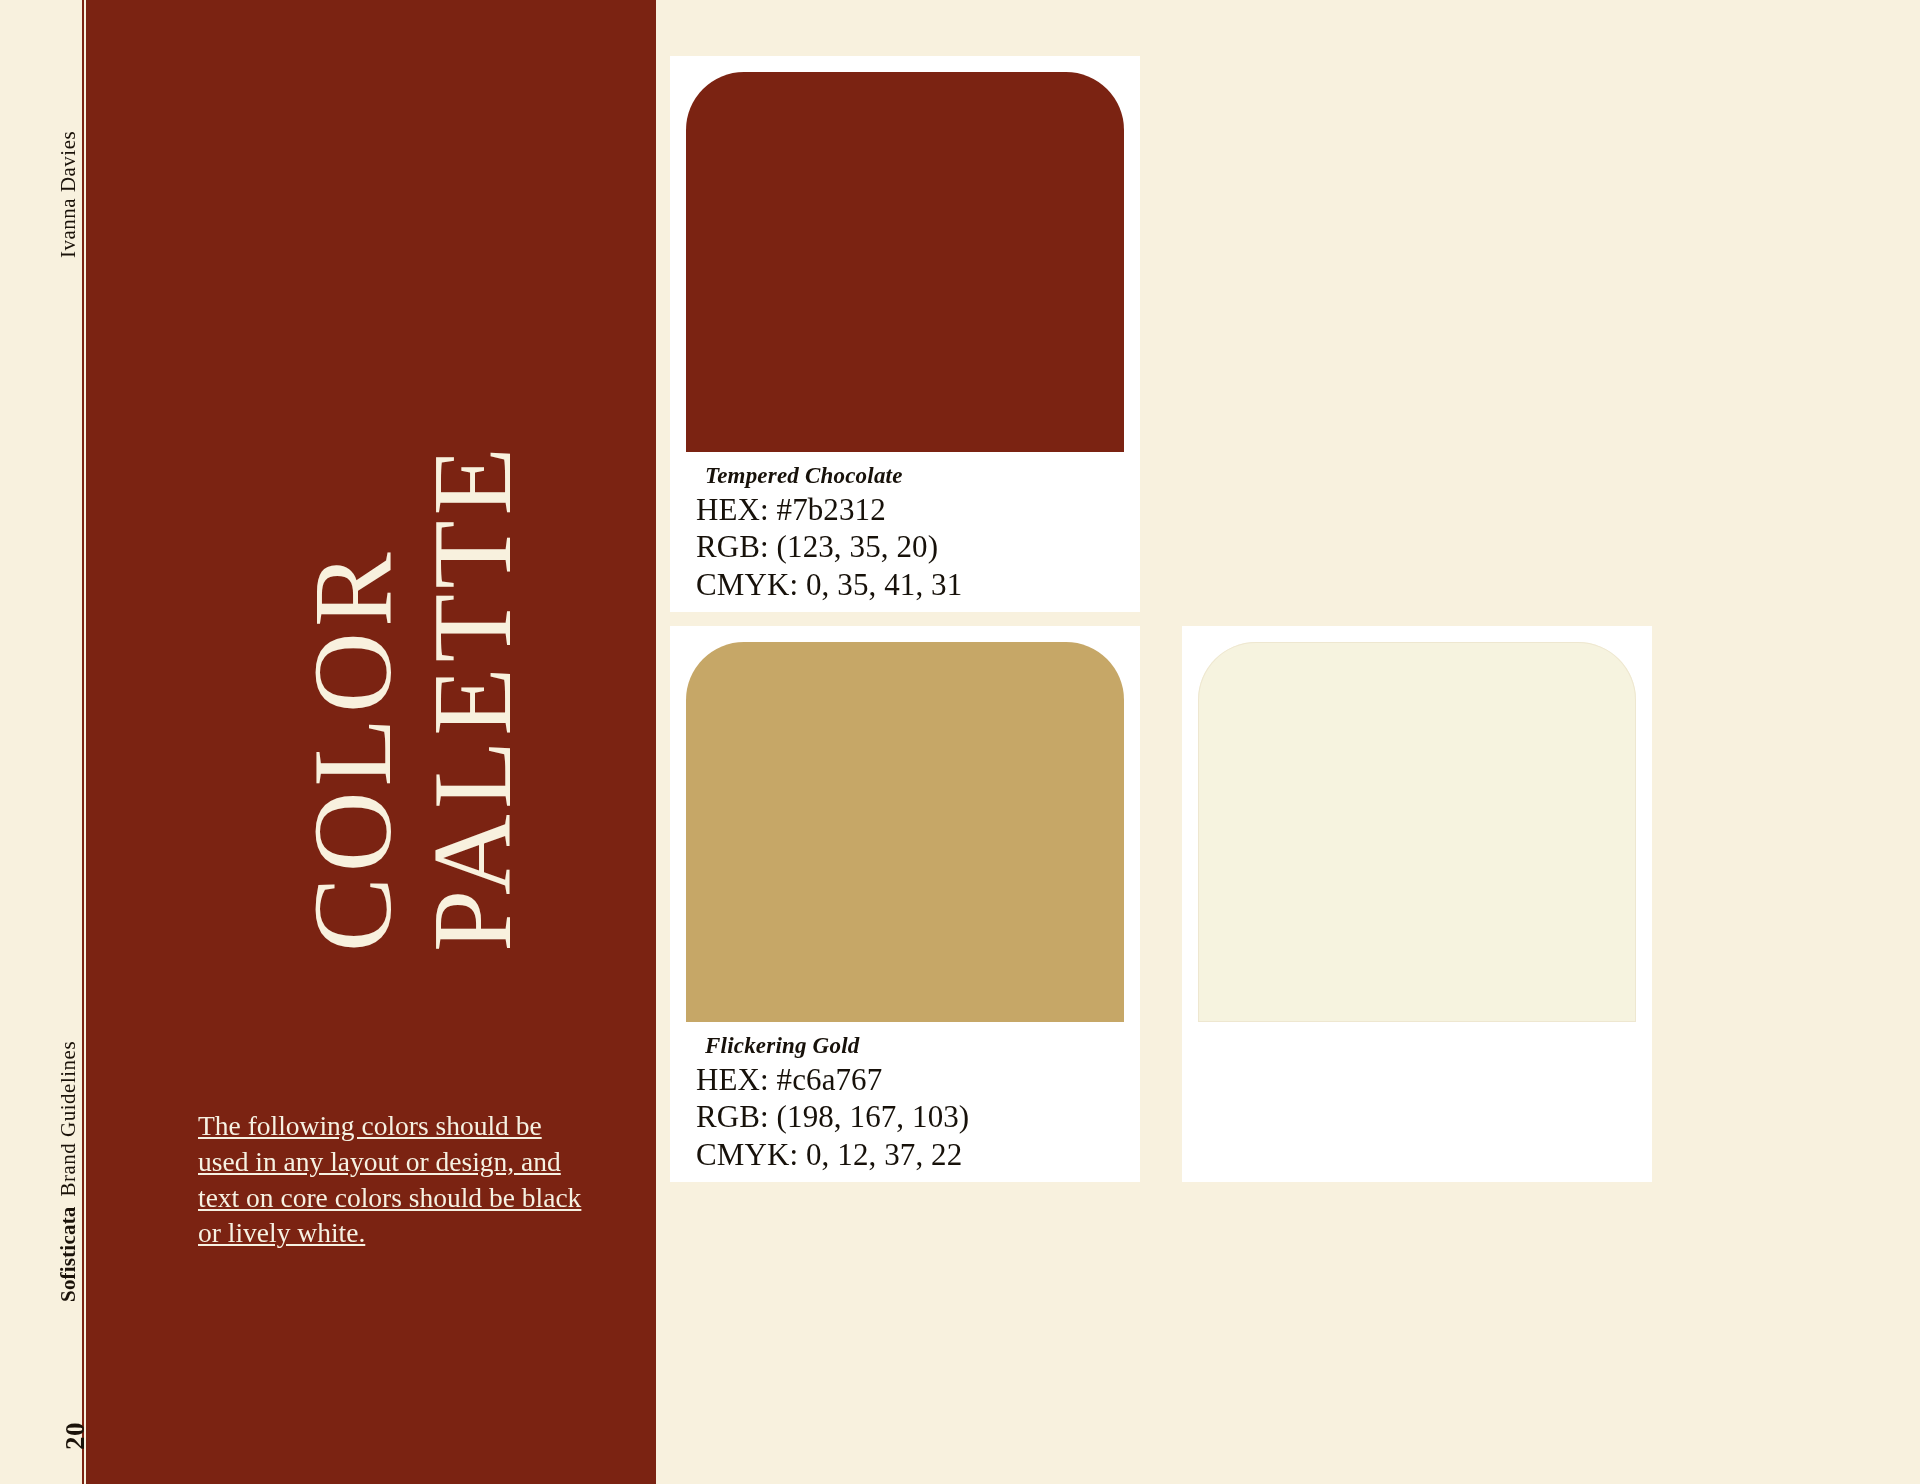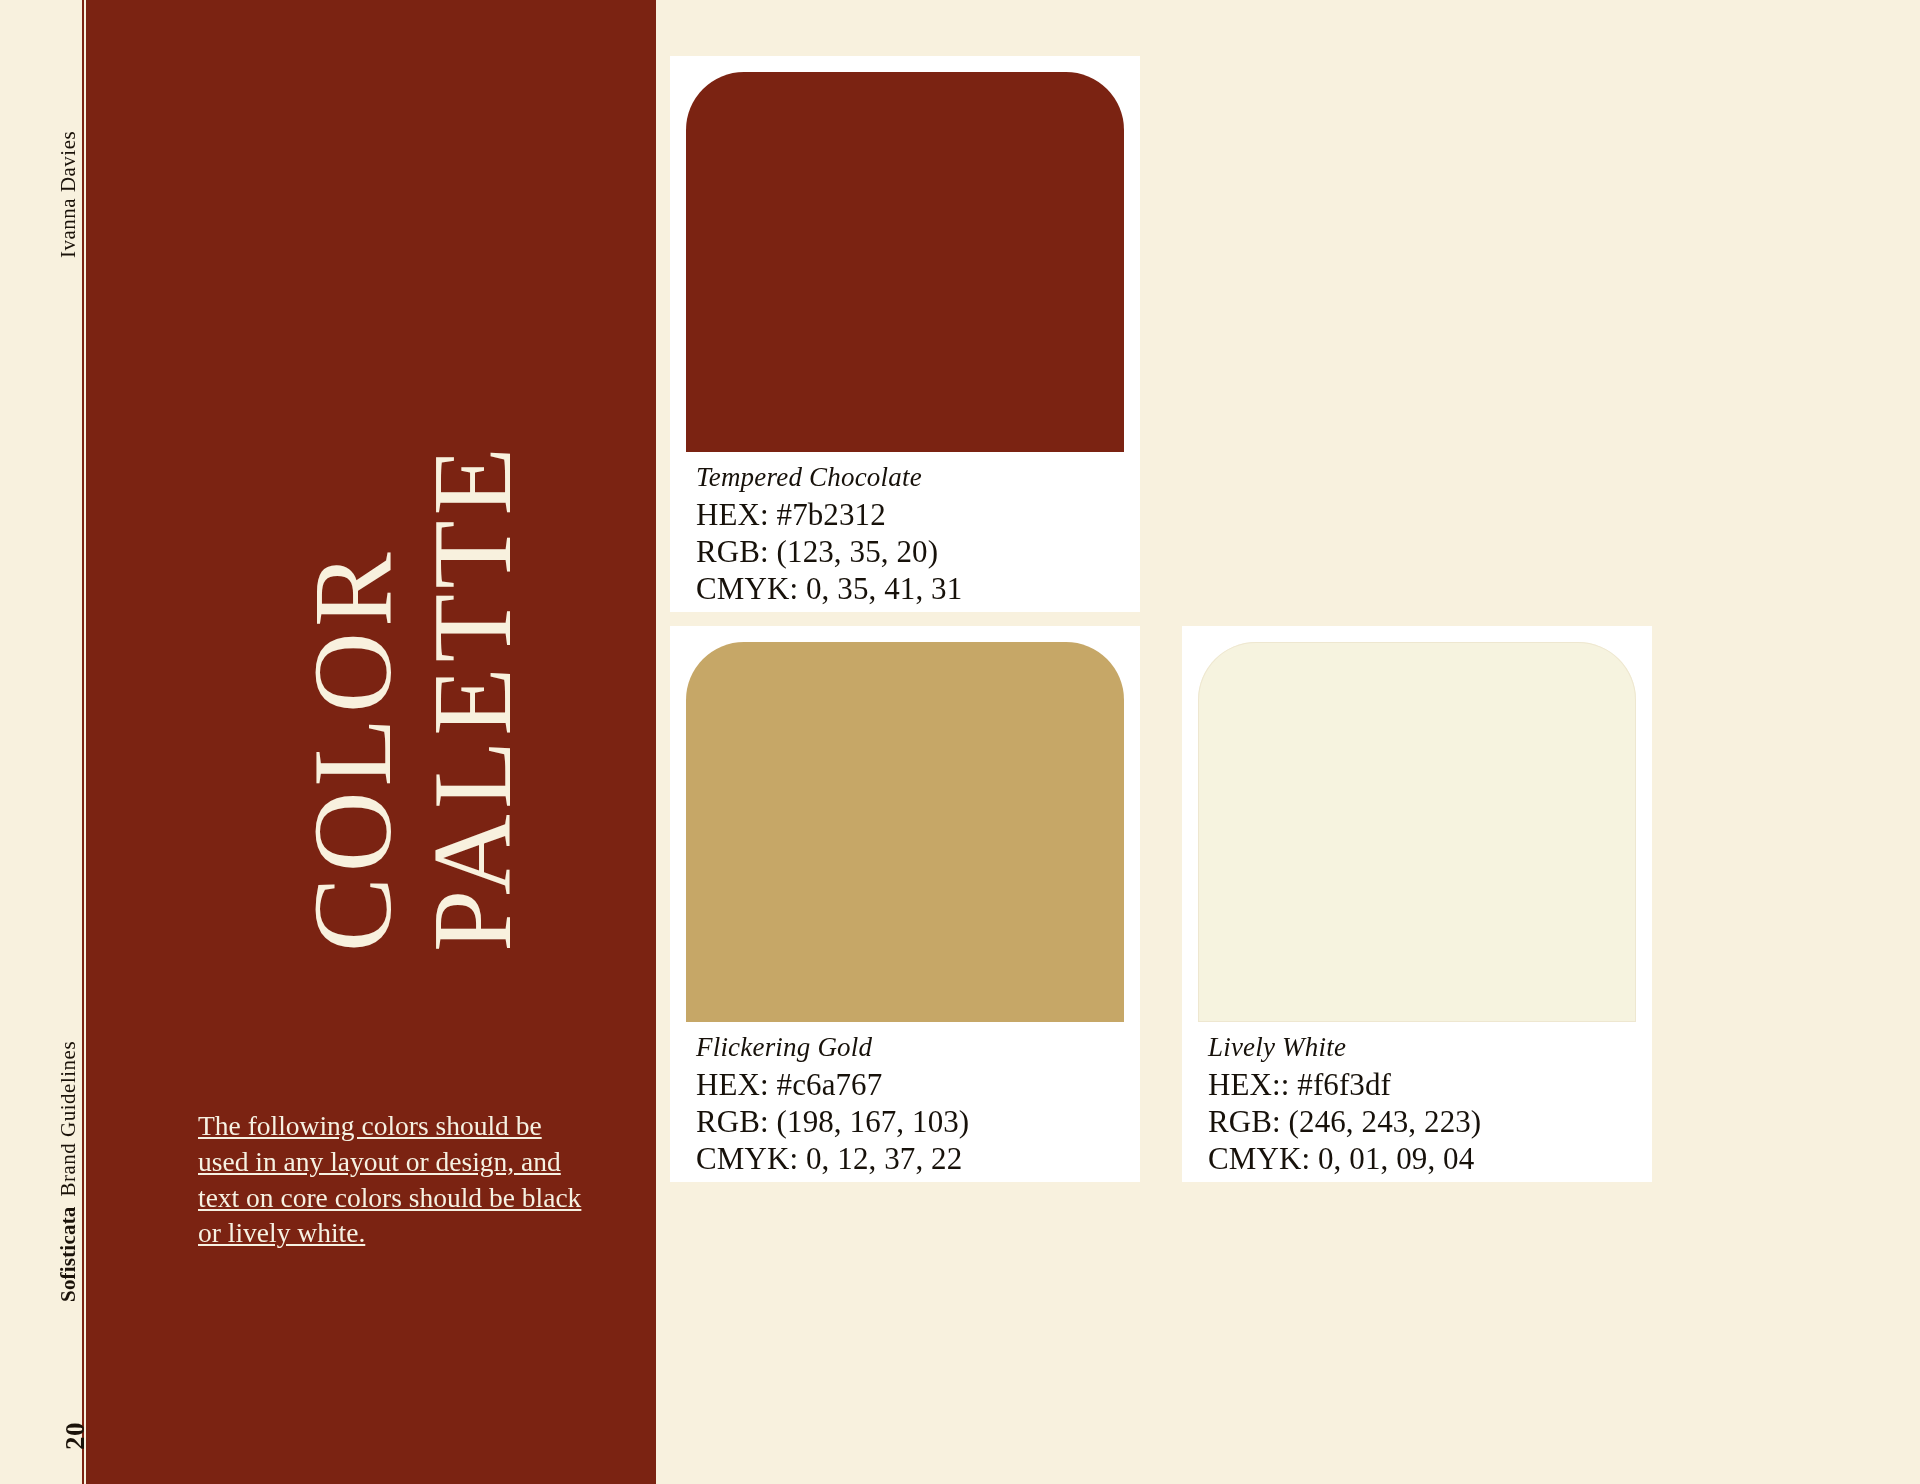--- a/index.html
+++ b/index.html
@@ -161,25 +161,26 @@
 
   .card-text {
     position: absolute;
     left: 26px;
     top: 406px;
     width: 420px;
     color: #17110a;
   }
   .color-name {
     font-style: italic;
-    font-weight: normal;
-    font-size: 27px;
+    font-weight: bold;
+    font-size: 23px;
     line-height: 1.18;
     margin-bottom: 2px;
     letter-spacing: 0.2px;
+    margin-left: 9px;
   }
   .color-spec {
     font-size: 31px;
     line-height: 1.20;
     letter-spacing: 0.1px;
   }
 </style>
 </head>
 <body>
 
@@ -226,24 +227,18 @@
           <div class="color-name">Flickering Gold</div>
           <div class="color-spec">HEX: #c6a767</div>
           <div class="color-spec">RGB: (198, 167, 103)</div>
           <div class="color-spec">CMYK: 0, 12, 37, 22</div>
         </div>
       </div>
 
       <div class="card card-br">
         <div class="card-shell"></div>
         <div class="swatch swatch-outline" style="background: rgb(246, 243, 223);"></div>
-        <div class="card-text">
-          <div class="color-name">Lively White</div>
-          <div class="color-spec">HEX:: #f6f3df</div>
-          <div class="color-spec">RGB: (246, 243, 223)</div>
-          <div class="color-spec">CMYK: 0, 01, 09, 04</div>
-        </div>
       </div>
 
     </div>
   </div>
 
 </div>
 
 </body></html>

